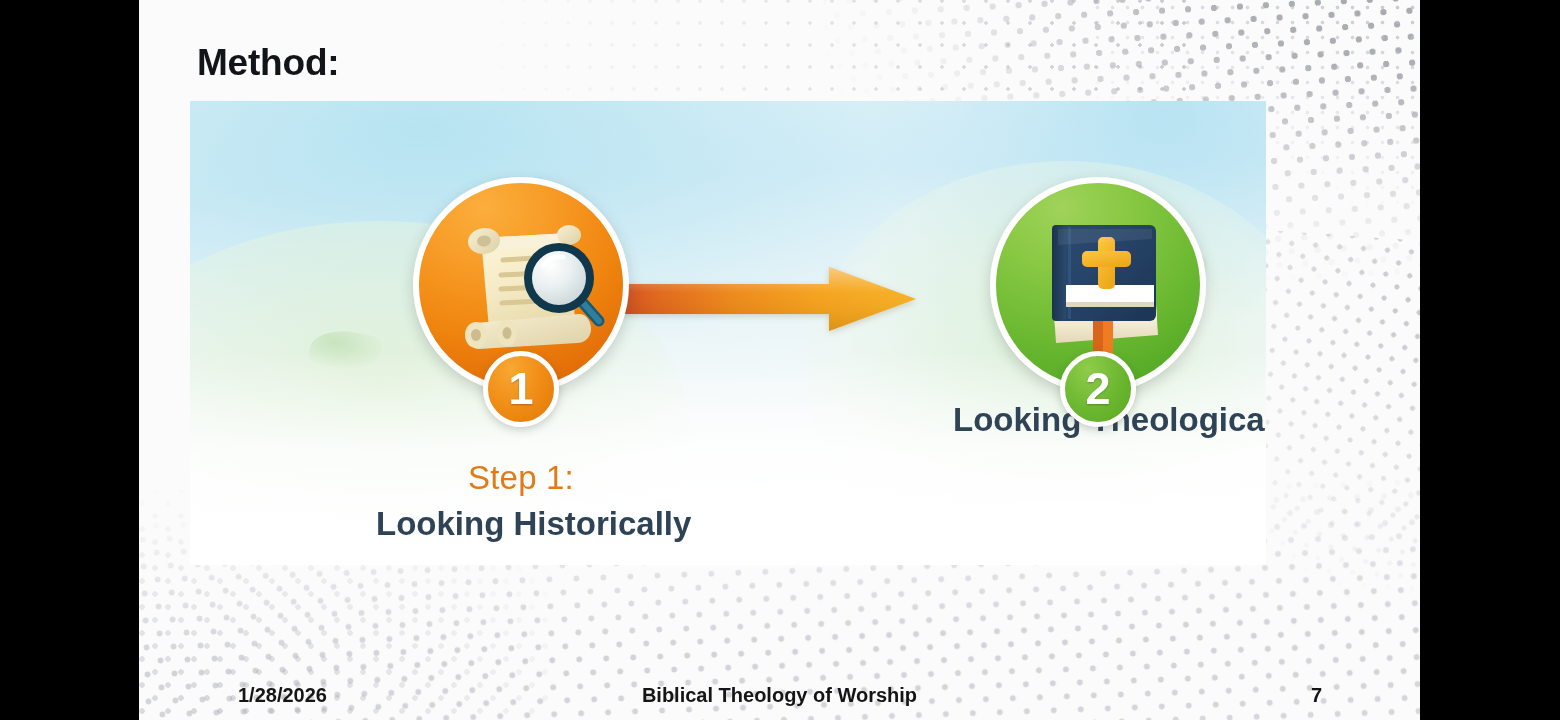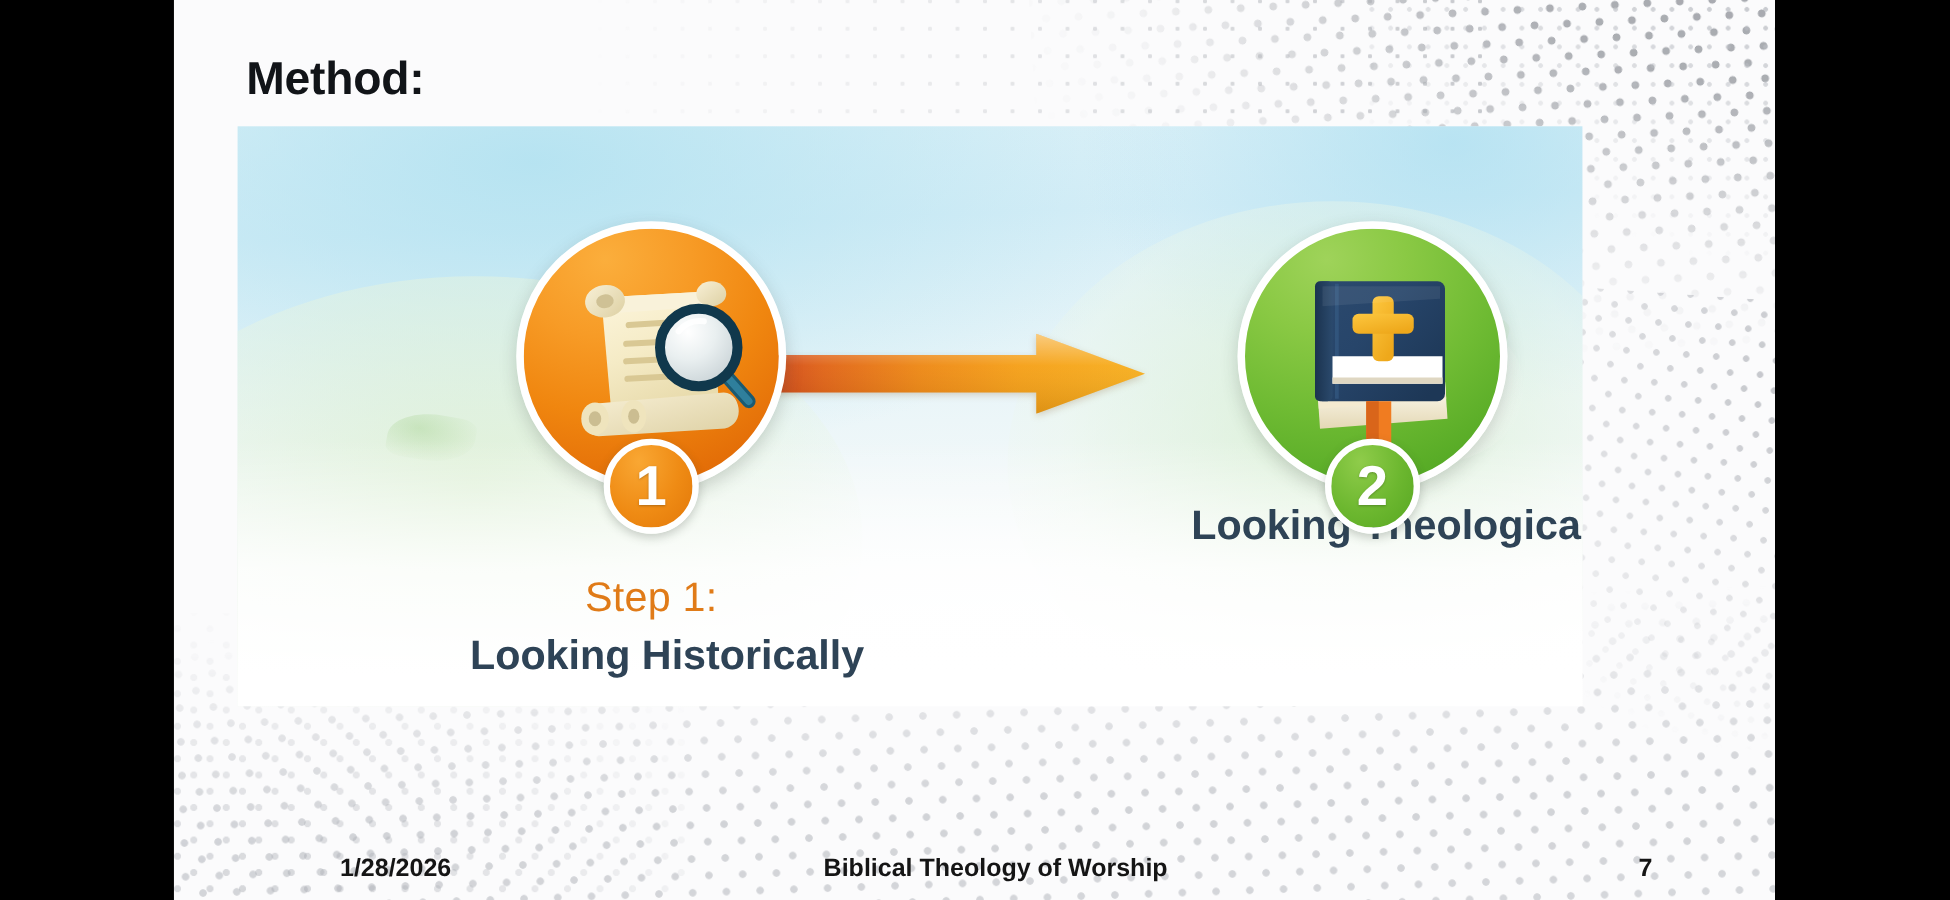--- a/index.html
+++ b/index.html
@@ -278,21 +278,20 @@
   }
 
   
   .footer-text {
     position: absolute;
     bottom: 13px;
     font-size: 20px;
     font-weight: bold;
     color: #151515;
     z-index: 9;
-    margin-left: 34px;
   }
   #footer-date { left: 99px; }
   #footer-center { left: 0; right: 0; text-align: center; }
   #footer-page { right: 98px; }
 
   
   .letterbox {
     position: absolute;
     top: 0;
     height: 720px;

